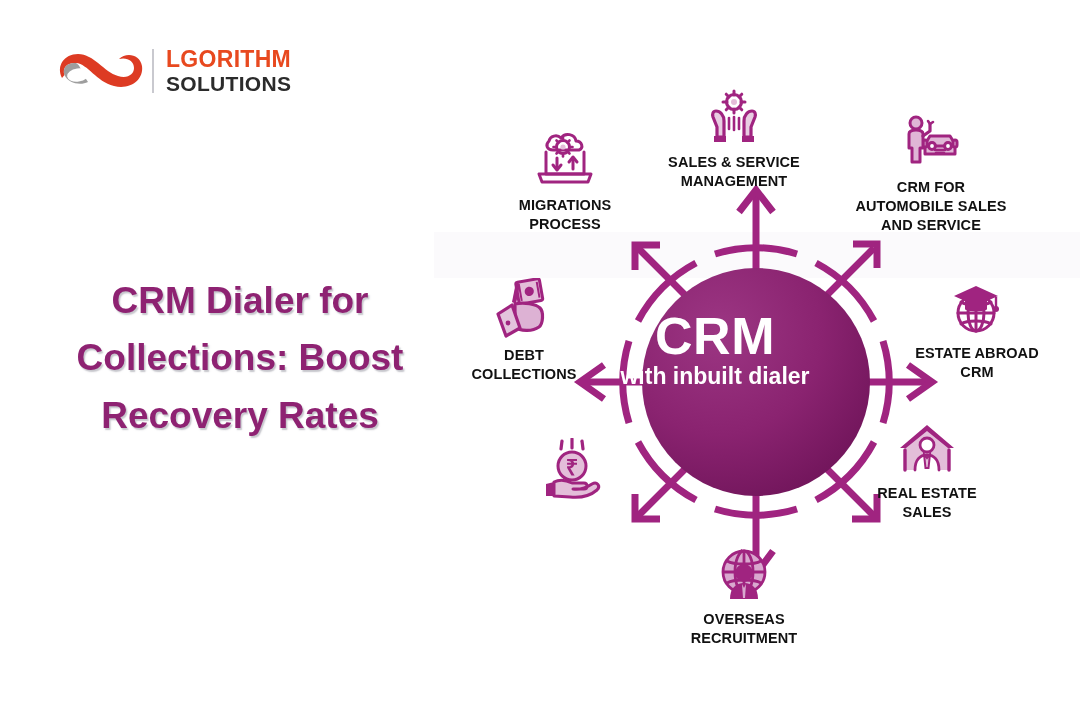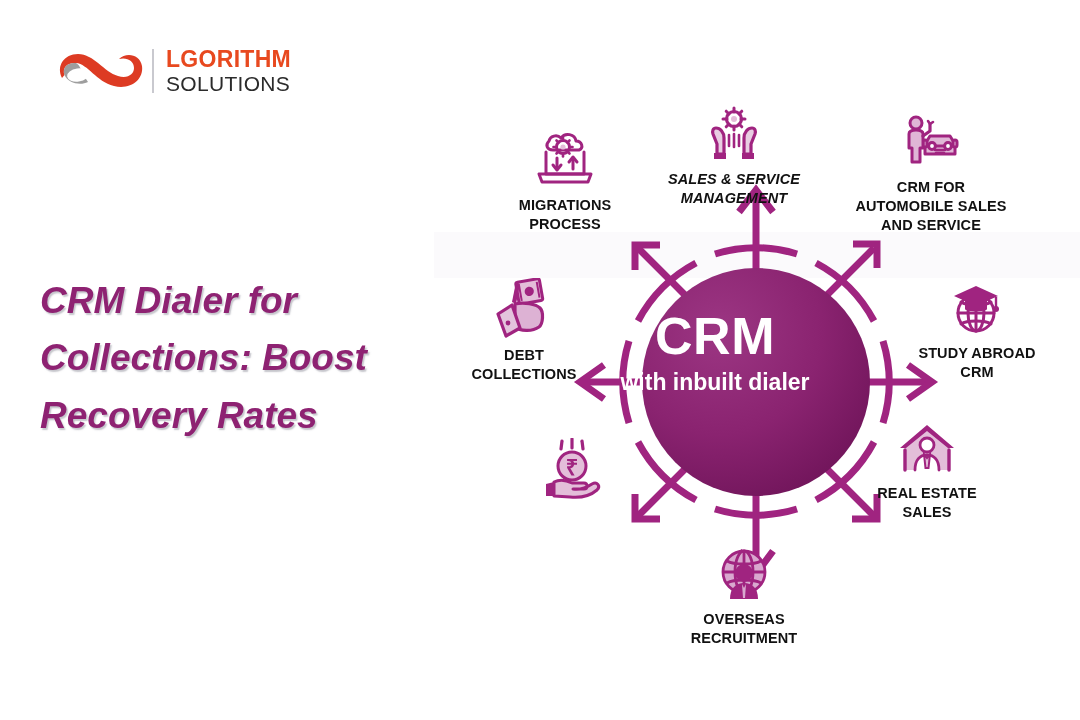--- a/index.html
+++ b/index.html
@@ -55,39 +55,38 @@
     line-height: 1.0;
   }
   .logo-word-1 {
     font-size: 23px;
     font-weight: bold;
     letter-spacing: 0.3px;
     color: #e8491f;
   }
   .logo-word-2 {
     font-size: 21px;
-    font-weight: normal;
+    font-weight: bold;
     letter-spacing: 0.3px;
     color: #2b2b2b;
     margin-top: 2px;
   }
 
   
   .headline {
     position: absolute;
     left: 40px;
     top: 272px;
     width: 400px;
-    text-align: left;
+    text-align: center;
     font-size: 37px;
     font-weight: bold;
     line-height: 1.55;
     color: #8e2272;
     text-shadow: 1.5px 1.5px 1.5px rgba(150,150,160,0.55);
-    font-style: italic;
   }
 
   
   .diagram {
     position: absolute;
     left: 434px;
     top: 60px;
     width: 646px;
     height: 620px;
   }
@@ -112,21 +111,21 @@
   .hub-title {
     font-size: 52px;
     font-weight: bold;
     line-height: 1.0;
     letter-spacing: 0.5px;
   }
   .hub-sub {
     font-size: 23px;
     font-weight: bold;
     line-height: 1.25;
-    margin-top: 6px;
+    margin-top: 0;
   }
 
   
   .spoke {
     position: absolute;
     width: 190px;
     margin-left: -95px;
     text-align: center;
   }
   .spoke-icon {
@@ -230,21 +229,21 @@
     </g>
 
     <circle cx="322" cy="322" r="114" fill="url(#hubGrad)"></circle>
   </svg>
 
   <div class="hub-text">
     <div class="hub-title">CRM</div>
     <div class="hub-sub">with inbuilt dialer</div>
   </div>
 
-  <div class="spoke" style="left:300px; top:42px;font-style:italic;">
+  <div class="spoke" style="left:300px; top:25px;">
     <svg class="spoke-icon" viewBox="0 0 64 64">
       <g fill="none" stroke="#a02480" stroke-width="3.2" stroke-linecap="round" stroke-linejoin="round">
         <circle cx="32" cy="17" r="7.5"></circle>
         <circle cx="32" cy="17" r="3" fill="#e4bcd9" stroke="none"></circle>
         <g stroke-width="3">
           <line x1="32" y1="6" x2="32" y2="10"></line>
             <line x1="32" y1="24" x2="32" y2="28"></line>
           <line x1="21" y1="17" x2="25" y2="17"></line>
             <line x1="39" y1="17" x2="43" y2="17"></line>
           <line x1="24.2" y1="9.2" x2="27" y2="12"></line>
@@ -300,21 +299,21 @@
         <line x1="31" y1="19" x2="31" y2="55"></line>
         <path d="M16 26 C22 30 40 30 46 26"></path>
         <path d="M16 48 C22 44 40 44 46 48"></path>
       </g>
 
       <path d="M31 10 L53 20 L31 30 L9 20 Z" fill="#a02480"></path>
       <path d="M20 25 L20 33 C20 36 42 36 42 33 L42 25" fill="#a02480"></path>
       <line x1="51" y1="21" x2="51" y2="31" stroke="#a02480" stroke-width="2.4"></line>
       <circle cx="51" cy="33" r="3" fill="#a02480"></circle>
     </svg>
-    <div class="spoke-label">STUDY ABROAD
+    <div class="spoke-label">ESTATE ABROAD
 CRM</div>
   </div>
 
   <div class="spoke" style="left:310px; top:482px;">
     <svg class="spoke-icon" viewBox="0 0 64 64">
       <circle cx="32" cy="30" r="21" fill="#d9a8cf"></circle>
       <g fill="none" stroke="#a02480" stroke-width="2.8">
         <circle cx="32" cy="30" r="21"></circle>
         <ellipse cx="32" cy="30" rx="9" ry="21"></ellipse>
         <line x1="11" y1="30" x2="53" y2="30"></line>

